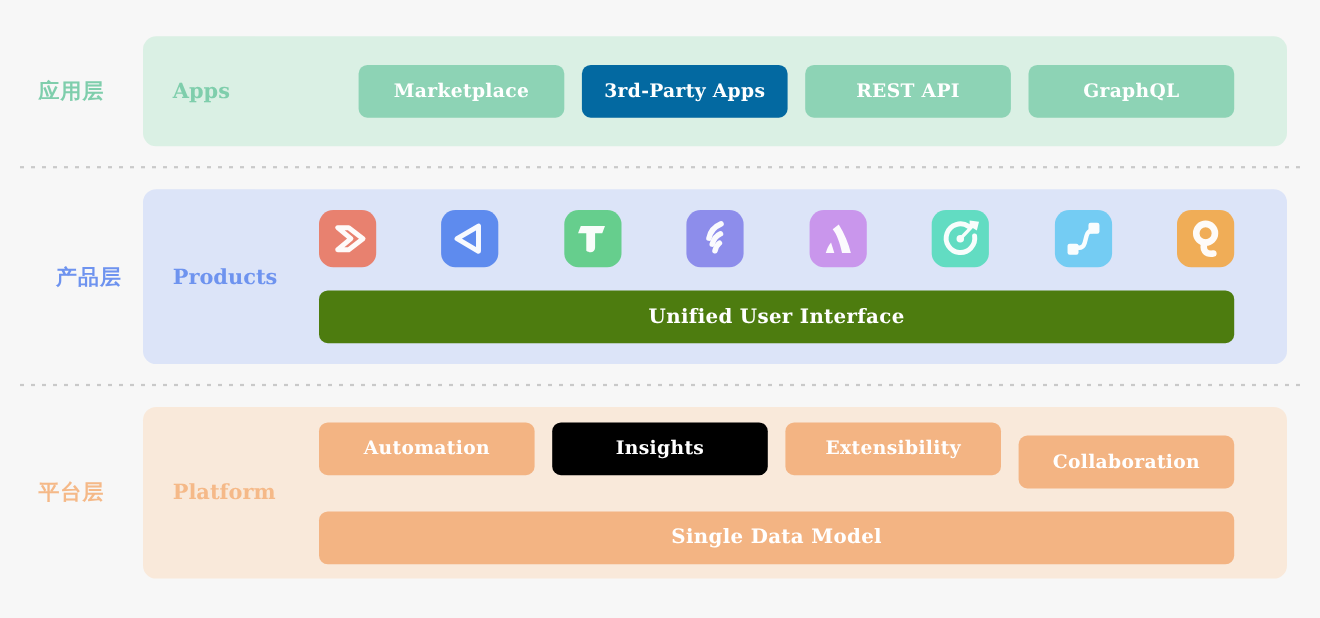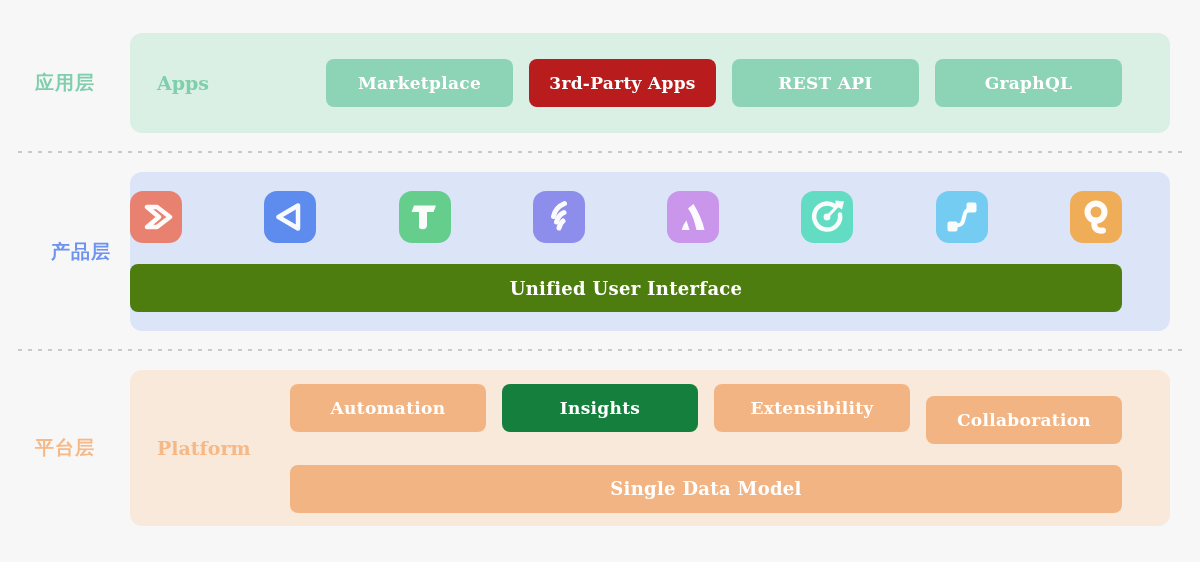--- a/index.html
+++ b/index.html
@@ -59,33 +59,34 @@
 
 <div class="page" style="background: rgb(247, 247, 247);">
 
   <section class="layer layer-apps">
     <div class="side-label" style="color: rgb(127, 206, 172);">应用层</div>
     <div class="panel" style="background: rgb(218, 240, 228); gap: 36px;">
       <div class="panel-label" style="color: rgb(127, 206, 172);">Apps</div>
       <div class="panel-content">
         <div class="chip-row">
           <div class="chip" style="background: rgb(141, 211, 181);">Marketplace</div>
-          <div class="chip" style="background: #b91c1c;">3rd-Party Apps</div>
+          <div class="chip" style="background: #0369a1;">3rd-Party Apps</div>
           <div class="chip" style="background: rgb(141, 211, 181);">REST API</div>
           <div class="chip" style="background: rgb(141, 211, 181);">GraphQL</div>
         </div>
       </div>
     </div>
   </section>
 
   <div class="separator"></div>
 
   <section class="layer layer-products">
     <div class="side-label" style="color: rgb(110, 147, 239); padding-left: 32px;">产品层</div>
     <div class="panel" style="background: rgb(220, 228, 248);">
+      <div class="panel-label" style="color: rgb(110, 147, 239);">Products</div>
       <div class="panel-content">
         <div class="icon-row">
 
           <div class="app-icon" style="background: rgb(232, 129, 111);">
             <svg width="52" height="52" viewBox="0 0 52 52">
               <path d="M17 16 h10 l13 10 -13 10 h-10 l12 -10 z" fill="none" stroke="#fff" stroke-width="4.5" stroke-linejoin="round"></path>
             </svg>
           </div>
 
           <div class="app-icon" style="background: rgb(94, 139, 238);">
@@ -147,21 +148,21 @@
 
   <div class="separator"></div>
 
   <section class="layer layer-platform">
     <div class="side-label" style="color: rgb(245, 185, 136);">平台层</div>
     <div class="panel" style="background: rgb(249, 233, 218);">
       <div class="panel-label" style="color: rgb(245, 185, 136);">Platform</div>
       <div class="panel-content">
         <div class="chip-row">
           <div class="chip" style="background: rgb(243, 180, 131);">Automation</div>
-          <div class="chip" style="background: #15803d;">Insights</div>
+          <div class="chip" style="background: #000000;">Insights</div>
           <div class="chip" style="background: rgb(243, 180, 131);">Extensibility</div>
           <div class="chip" style="background: rgb(243, 180, 131); margin-top: 12px;">Collaboration</div>
         </div>
         <div class="bar" style="background: rgb(243, 180, 131);">Single Data Model</div>
       </div>
     </div>
   </section>
 
 </div>
 

